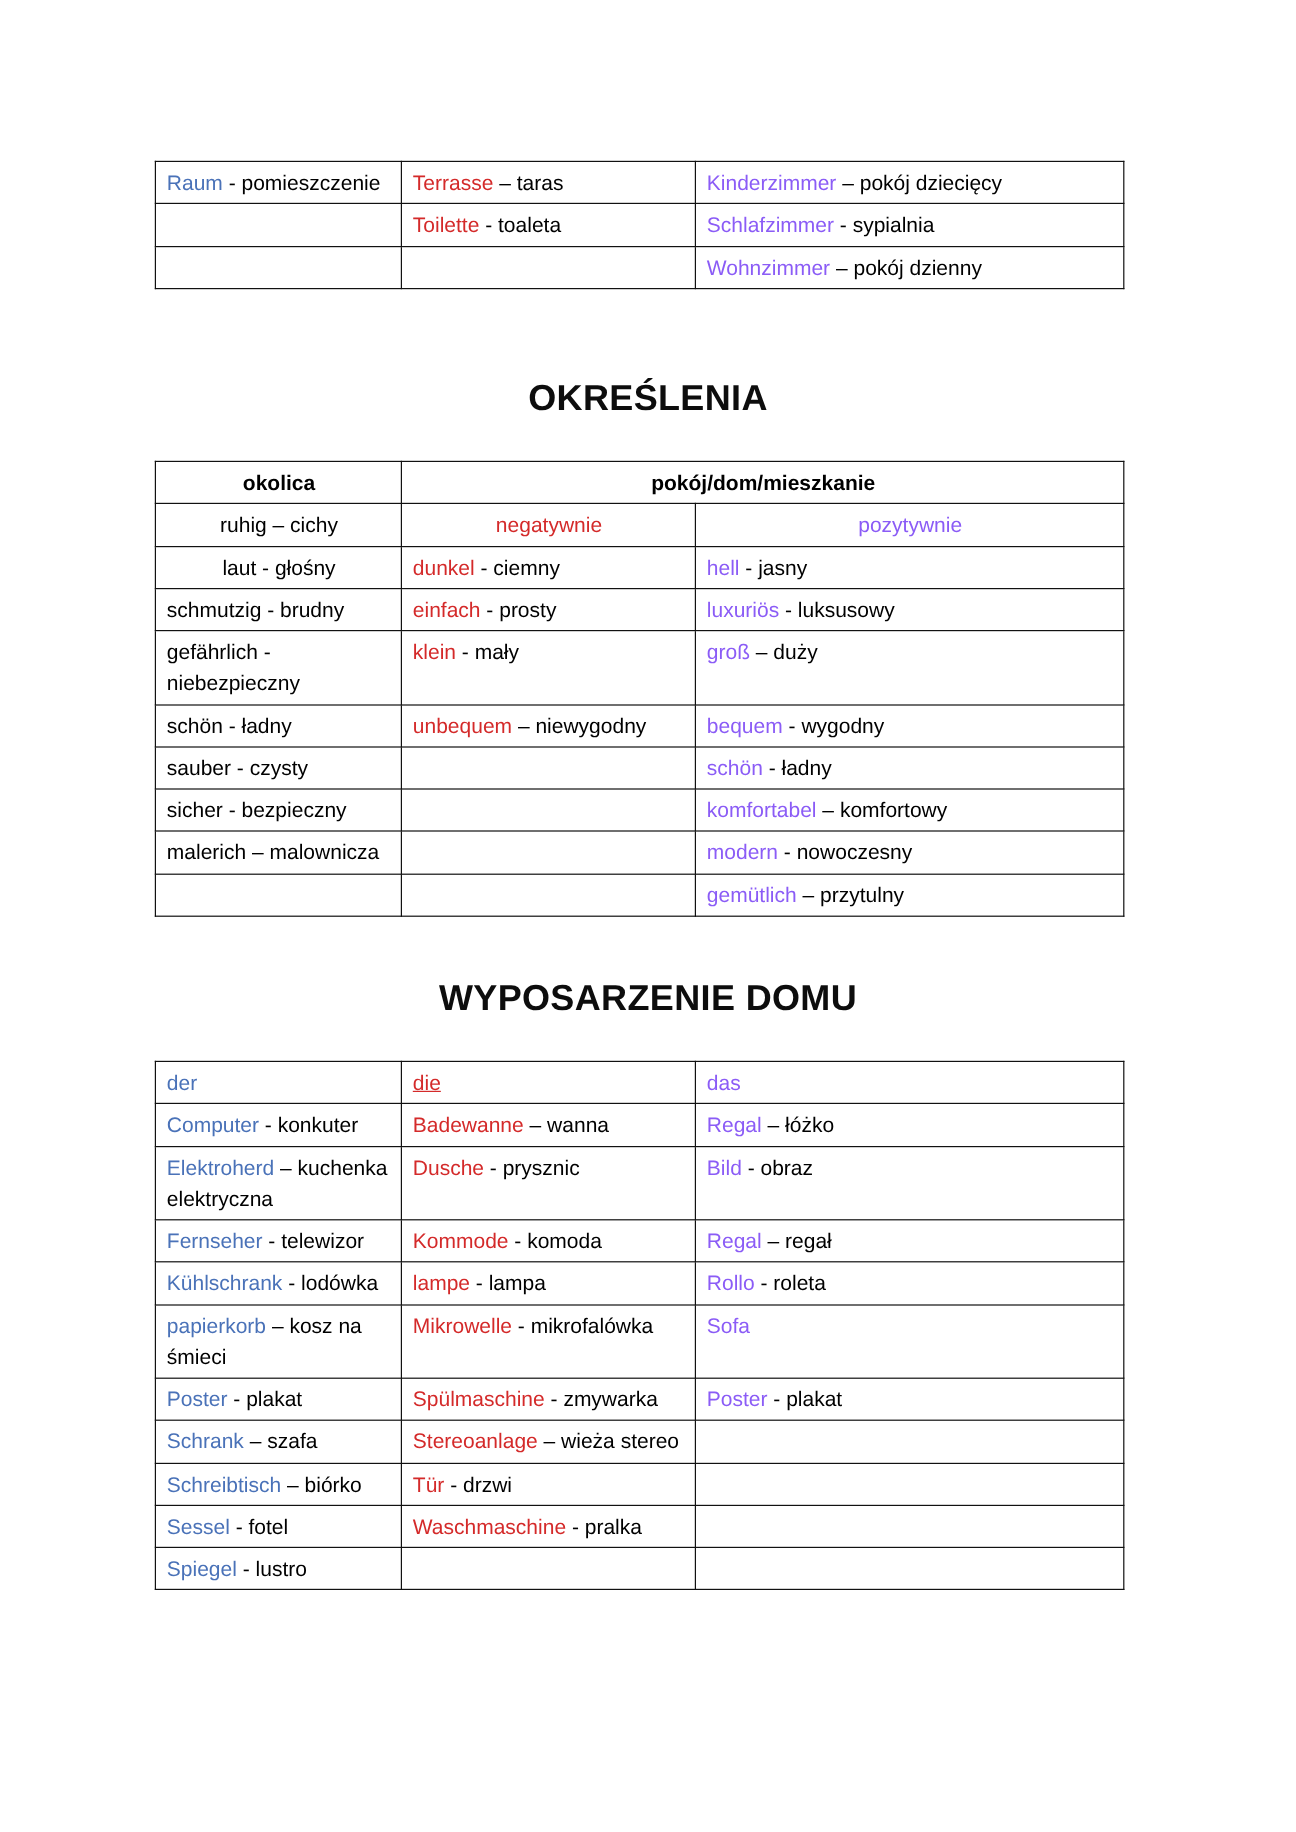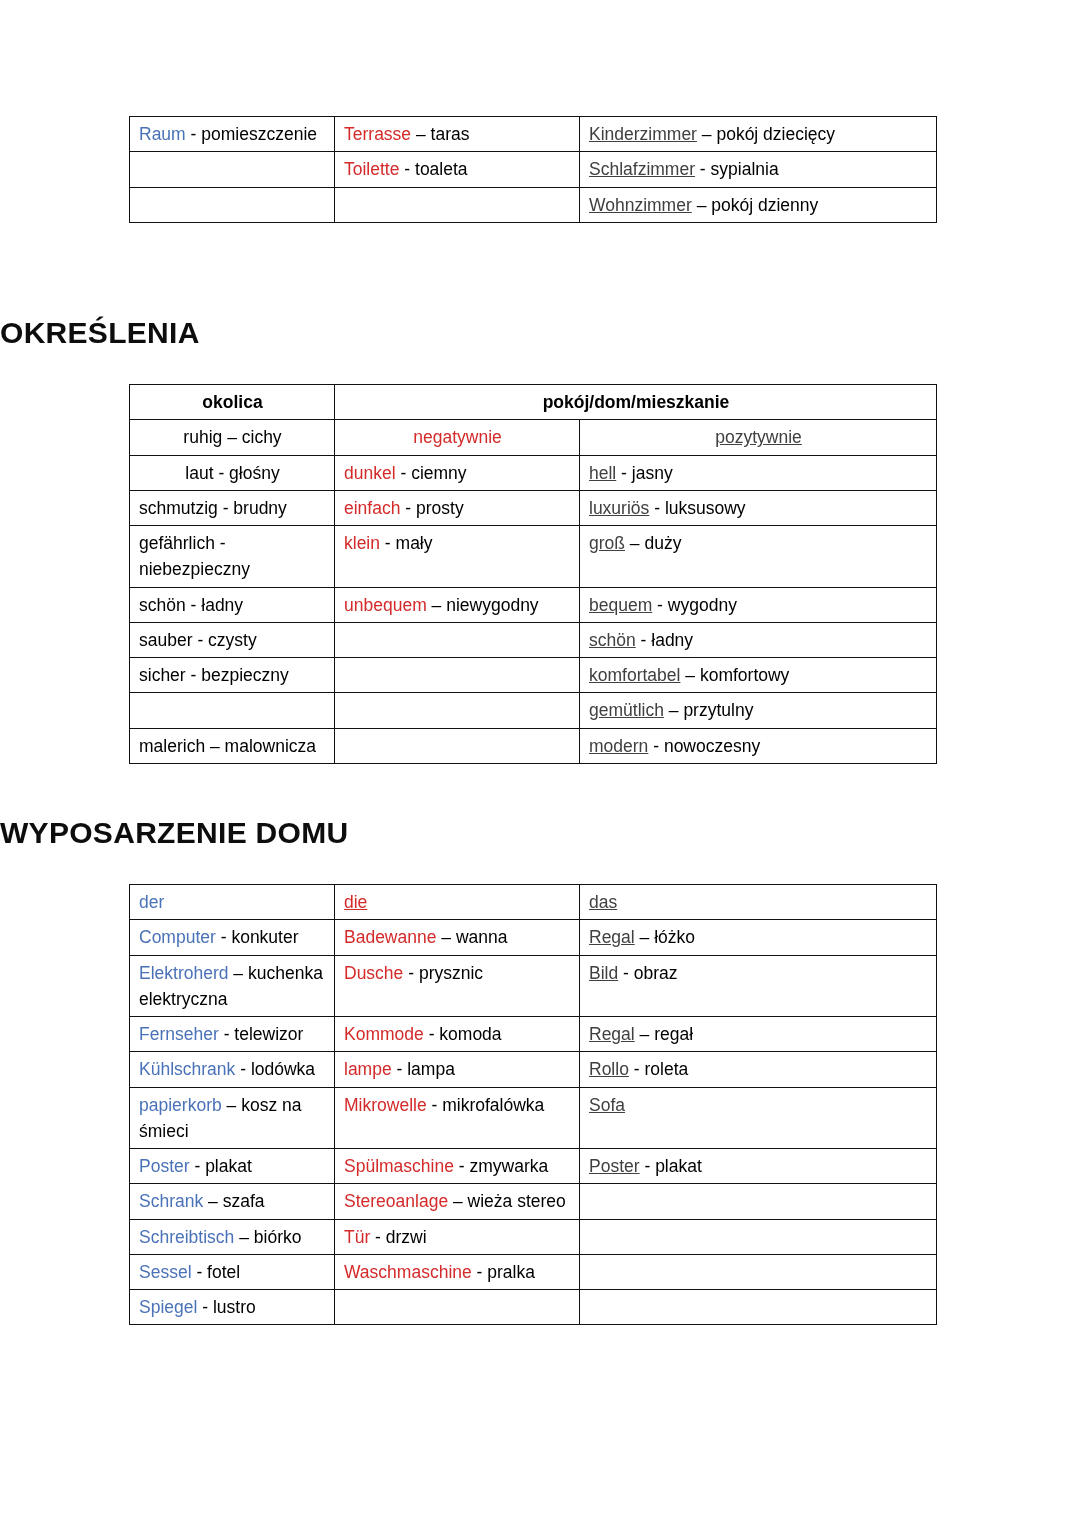--- a/index.html
+++ b/index.html
@@ -34,44 +34,44 @@
     padding: 4px 8px 4px 9px;
     vertical-align: top;
     font-weight: normal;
     text-align: left;
   }
   .vtable td.empty { padding: 4px 8px; }
 
   
   .de-blue  { color: #4a72b8; }
   .de-red   { color: #d42a2a; }
-  .de-green { color: #404040; text-decoration: underline; }
+  .de-green { color: #8b5cf6; }
   .pl       { color: #000000; }
 
   
   .hdr td, .hdr th {
     text-align: center;
     font-weight: bold;
   }
   .subhdr td { text-align: center; }
   .ctr td { text-align: center; }
 
   
   .section-title {
     position: absolute;
     width: 1080px;
-    text-align: left;
+    text-align: center;
     font-size: 30px;
     font-weight: bold;
     letter-spacing: 0.3px;
     color: #0d0d0d;
   }
 
   
-  #table-rooms { left: 129px; top: 116px; width: 807px; }
+  #table-rooms { left: 129px; top: 134px; width: 807px; }
   #table-rooms col.c1 { width: 205px; }
   #table-rooms col.c2 { width: 245px; }
   #table-rooms col.c3 { width: 357px; }
 
   
   #table-okreslenia { left: 129px; top: 384px; width: 807px; padding-left: 28px; }
   #table-okreslenia col.c1 { width: 205px; }
   #table-okreslenia col.c2 { width: 245px; }
   #table-okreslenia col.c3 { width: 357px; }
 
@@ -158,28 +158,28 @@
           <td><span class="pl">sauber</span><span class="pl"> - </span><span class="pl">czysty</span></td>
           <td class="empty">&nbsp;</td>
           <td><span class="de-green">schön</span><span class="pl"> - </span><span class="pl">ładny</span></td>
         </tr>
         <tr>
           <td><span class="pl">sicher</span><span class="pl"> - </span><span class="pl">bezpieczny</span></td>
           <td class="empty">&nbsp;</td>
           <td><span class="de-green">komfortabel</span><span class="pl"> – </span><span class="pl">komfortowy</span></td>
         </tr>
         <tr>
+          <td><span class="pl">malerich</span><span class="pl"> – </span><span class="pl">malownicza</span></td>
+          <td class="empty">&nbsp;</td>
+          <td><span class="de-green">modern</span><span class="pl"> - </span><span class="pl">nowoczesny</span></td>
+        </tr>
+        <tr>
           <td class="empty">&nbsp;</td>
           <td class="empty">&nbsp;</td>
           <td><span class="de-green">gemütlich</span><span class="pl"> – </span><span class="pl">przytulny</span></td>
-        </tr>
-        <tr>
-          <td><span class="pl">malerich</span><span class="pl"> – </span><span class="pl">malownicza</span></td>
-          <td class="empty">&nbsp;</td>
-          <td><span class="de-green">modern</span><span class="pl"> - </span><span class="pl">nowoczesny</span></td>
         </tr>
       </tbody>
   </table>
 
   <div class="section-title" id="title-wyposarzenie">WYPOSARZENIE DOMU</div>
 
   <table class="vtable" id="table-wyposarzenie">
     <colgroup>
         <col class="c1">
         <col class="c2">

